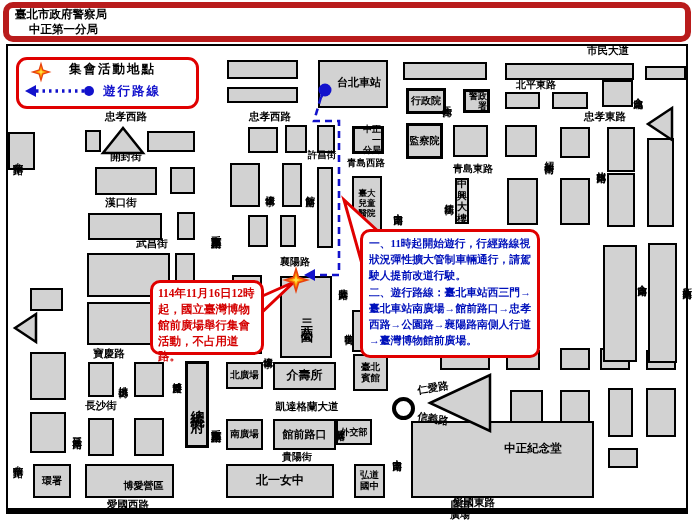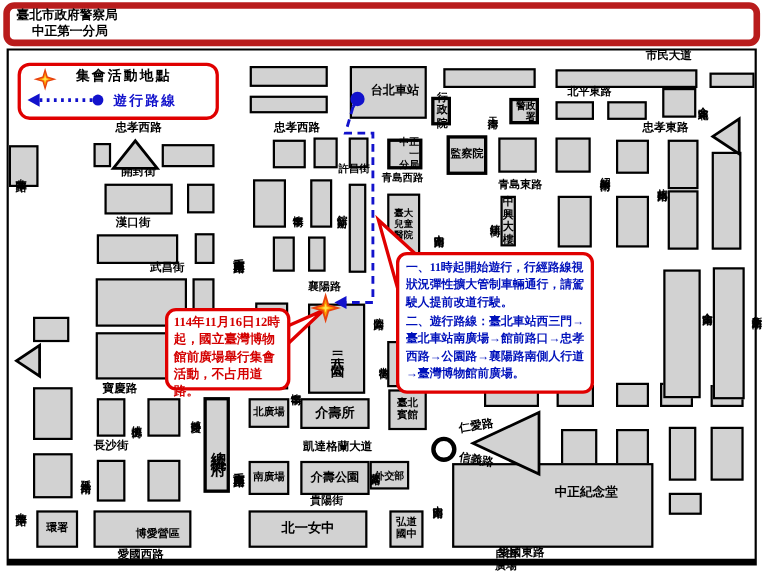--- a/index.html
+++ b/index.html
@@ -112,21 +112,21 @@
       <div class="blk" style="left: 608px; top: 388px; width: 25px; height: 49px;"></div>
       <div class="blk" style="left: 646px; top: 388px; width: 30px; height: 49px;"></div>
       <div class="blk" style="left: 608px; top: 448px; width: 30px; height: 20px;"></div>
       <div class="blk" style="left: 603px; top: 245px; width: 34px; height: 117px;"></div>
       <div class="blk" style="left: 648px; top: 243px; width: 29px; height: 120px;"></div>
       <div class="blk" style="left: 440px; top: 350px; width: 50px; height: 20px;"></div>
       <div class="blk" style="left: 352px; top: 310px; width: 36px; height: 42px;"></div>
       <div class="blk bldg" style="left: 318px; top: 60px; width: 70px; height: 48px;">
         <span class="blabel" style="font-size: 11px; transform: translate(6px, -2px);">台北車站</span>
       </div>
-      <div class="blk bldg imp" style="left: 392px; top: 88px; width: 18px; height: 26px;">
+      <div class="blk bldg imp" style="left: 406px; top: 88px; width: 40px; height: 26px;">
         <span class="blabel" style="font-size: 10px;">行政院</span>
       </div>
       <div class="blk bldg imp" style="left: 463px; top: 89px; width: 27px; height: 24px;">
         <span class="blabel" style="font-size: 9px;">警政署</span>
       </div>
       <div class="blk bldg imp" style="left: 352px; top: 126px; width: 32px; height: 28px;">
         <span class="blabel" style="font-size: 9px;">中正一
 分局</span>
       </div>
       <div class="blk bldg imp" style="left: 406px; top: 123px; width: 37px; height: 36px;">
@@ -147,21 +147,21 @@
       <div class="blk bldg" style="left: 273px; top: 362px; width: 63px; height: 28px;">
         <span class="blabel" style="font-size: 12px;">介壽所</span>
       </div>
       <div class="blk bldg" style="left: 226px; top: 362px; width: 37px; height: 27px;">
         <span class="blabel" style="font-size: 9.5px;">北廣場</span>
       </div>
       <div class="blk bldg" style="left: 226px; top: 419px; width: 37px; height: 31px;">
         <span class="blabel" style="font-size: 9.5px;">南廣場</span>
       </div>
       <div class="blk bldg" style="left: 273px; top: 419px; width: 63px; height: 31px;">
-        <span class="blabel" style="font-size: 11px;">介壽公園</span>
+        <span class="blabel" style="font-size: 11px;">館前路口</span>
       </div>
       <div class="blk bldg" style="left: 336px; top: 419px; width: 36px; height: 26px;">
         <span class="blabel" style="font-size: 9px;">外交部</span>
       </div>
       <div class="blk bldg imp" style="left: 185px; top: 361px; width: 24px; height: 87px;">
         <span class="blabel vert" style="font-size: 14px; letter-spacing: 4px;">總統府</span>
       </div>
       <div class="blk bldg" style="left: 353px; top: 354px; width: 35px; height: 37px;">
         <span class="blabel" style="font-size: 9.5px;">臺北
 賓館</span>

